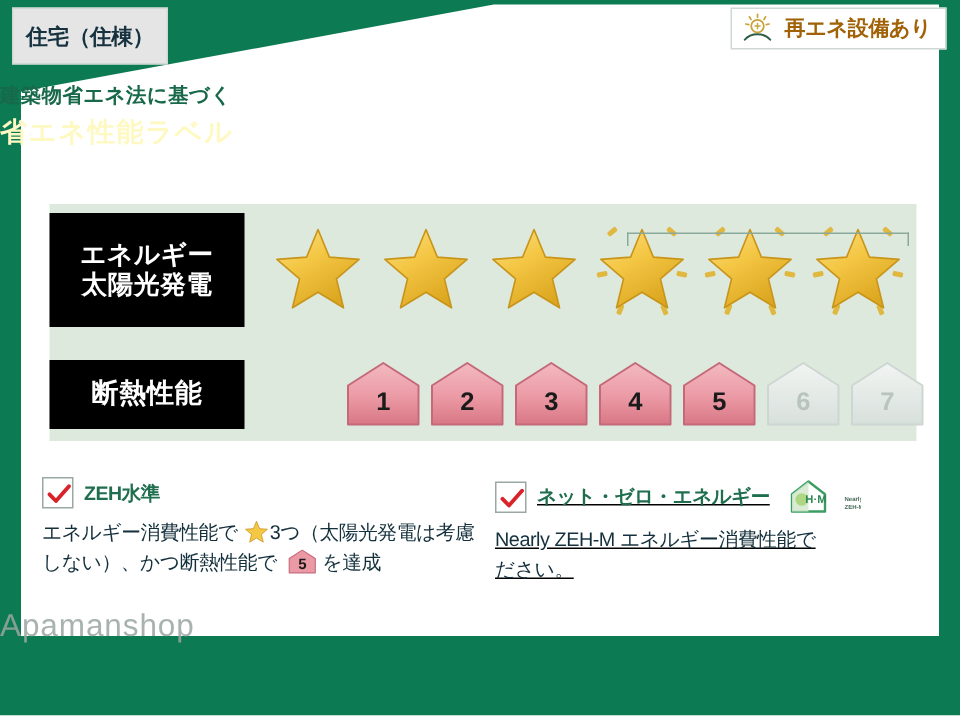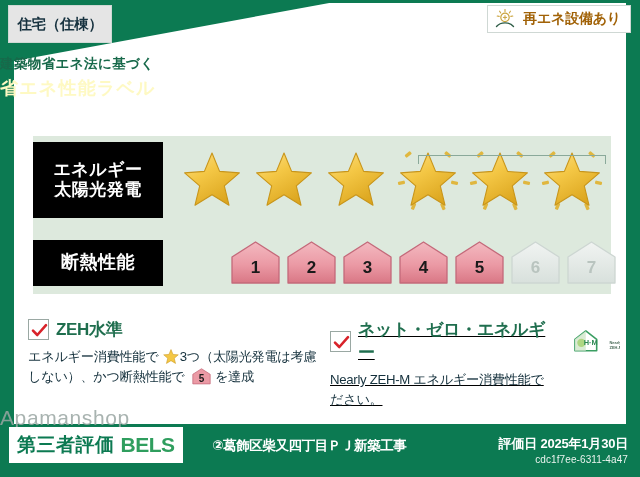--- a/index.html
+++ b/index.html
@@ -135,21 +135,21 @@
   .crit-left  { left: 28px; }
   .crit-right { left: 330px; text-decoration: underline; }
   .crit-head { display: flex; align-items: center; gap: 7px; }
   .chk {
     width: 21px; height: 21px; flex: 0 0 21px;
     border: 1px solid #9aa8a3; background: #fff;
     position: relative;
   }
   .chk svg { position: absolute; left: 2px; top: 2px; width: 17px; height: 17px; }
   .crit-title {
-    font-size: 17px; font-weight: bold; color: #1f6e4e; letter-spacing: -0.3px;
+    font-size: 13px; font-weight: bold; color: #1f6e4e; letter-spacing: -0.3px;
   }
   .crit-body {
     margin-top: 6px;
     font-size: 13.2px; line-height: 1.52; color: #14303c;
     letter-spacing: -0.3px;
   }
   .inline-star { display: inline-block; width: 16px; height: 16px; vertical-align: -3px; margin: 0 1px; }
   .inline-house {
     display: inline-block; position: relative;
     width: 23px; height: 17px; vertical-align: -4px; margin: 0 2px;
@@ -424,23 +424,14 @@
       </span>
     </div>
     <div class="crit-body">
       <span>Nearly ZEH-M エネルギー消費性能で</span><br>
       <span>ださい。</span>
     </div>
   </div>
 
   <div class="watermark">Apamanshop</div>
 
-  <div class="footer">
-    <div class="bels-box">
-      <span class="bels-jp">第三者評価</span>
-      <span class="bels-en">BELS</span>
-    </div>
-    <div class="addr">②葛飾区柴又四丁目ＰＪ新築工事</div>
-    <div class="eval-date">評価日 2025年1月30日</div>
-    <div class="eval-id">cdc1f7ee-6311-4a47</div>
-  </div>
 
 </div>
 
 </body></html>

